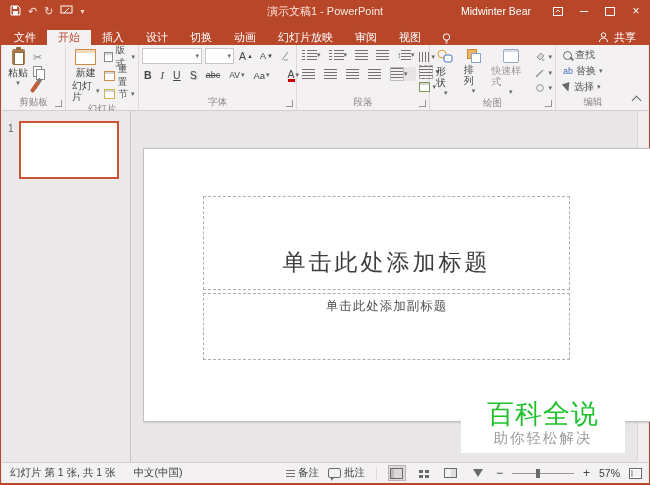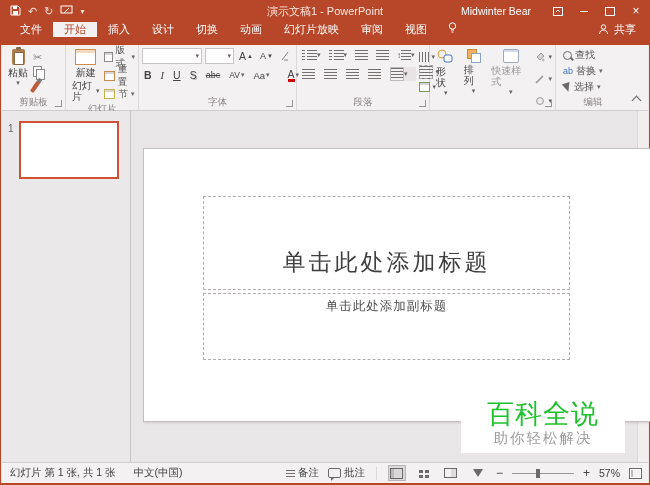--- a/index.html
+++ b/index.html
@@ -11,21 +11,21 @@
   .qat{display:flex;align-items:center;gap:7px;padding-left:9px;z-index:2}
   .qat .g{font-size:11px;color:#f2d9d0;cursor:default}
   .tb-title{position:absolute;left:0;right:0;text-align:center;font-size:11px;color:#fde8e1}
   .tb-right{margin-left:auto;display:flex;align-items:center;z-index:2}
   .tb-user{font-size:10.5px;margin-right:14px;color:#fff}
   .wbtn{width:26px;height:22px;display:flex;align-items:center;justify-content:center;color:#fff;font-size:12px}
   .minbar{width:8px;height:1px;background:#fff;display:inline-block}
   .maxbox{width:8px;height:7px;border:1px solid #fff;display:inline-block}
 
   
-  .tabrow{position:absolute;top:22px;left:0;right:0;height:23px;background:#b8472a;display:flex;align-items:flex-start;color:#fff;font-size:11px;padding-left:8px}
+  .tabrow{position:absolute;top:22px;left:0;right:0;height:23px;background:#b8472a;display:flex;align-items:flex-end;color:#fff;font-size:11px;padding-left:2px}
   .tab{display:flex;align-items:center;padding:0 11px;cursor:default}
   .tab.active{background:#f4f1f2;color:#b8472a}
   .tellme{display:flex;align-items:center;gap:5px;padding:0 10px}
   .share{margin-left:auto;display:flex;align-items:center;gap:5px;padding:0 13px}
 
   
   .ribbon{position:absolute;top:45px;left:1px;right:1px;height:65px;background:#f4f1f2;border-bottom:1px solid #d2cecf;display:flex}
   .rgroup{box-sizing:border-box;border-right:1px solid #ddd9da;display:flex;flex-direction:column;position:relative}
   .rgc{flex:1;display:flex;padding:3px 3px 0 3px;gap:2px}
   .rgl{height:14px;font-size:9.5px;color:#8b8486;text-align:center;line-height:12px}
@@ -361,20 +361,21 @@
               <span class="caret">▾</span>
             </span>
           <span class="srow">
               <svg width="10" height="10" viewBox="0 0 10 10">
                 <circle cx="5" cy="5" r="3.4" fill="#eee" stroke="#999"></circle>
               </svg>
               <span class="caret">▾</span>
             </span>
         </div>
       </div>
+      <div class="rgl">绘图</div>
       <span class="dlg"></span>
     </div>
 
     <div class="rgroup" style="width:74px;border-right:none">
       <div class="rgc" style="flex-direction:column;gap:2px;padding-left:7px">
         <span class="srow">
             <span class="mag"></span>
             <span style="font-size:10px">查找</span>
           </span>
         <span class="srow">

